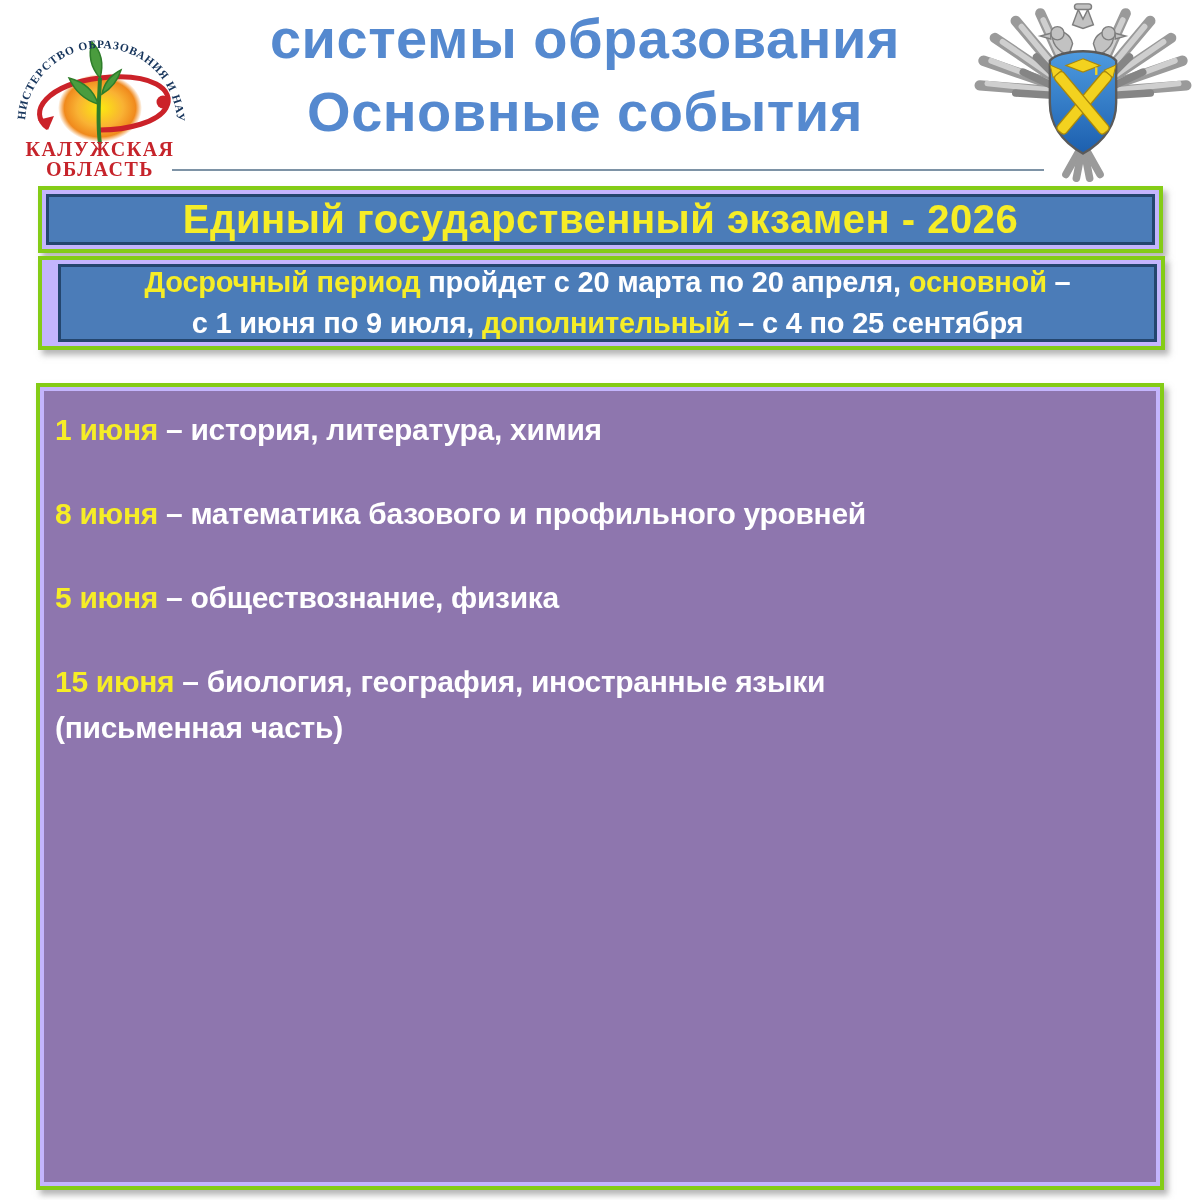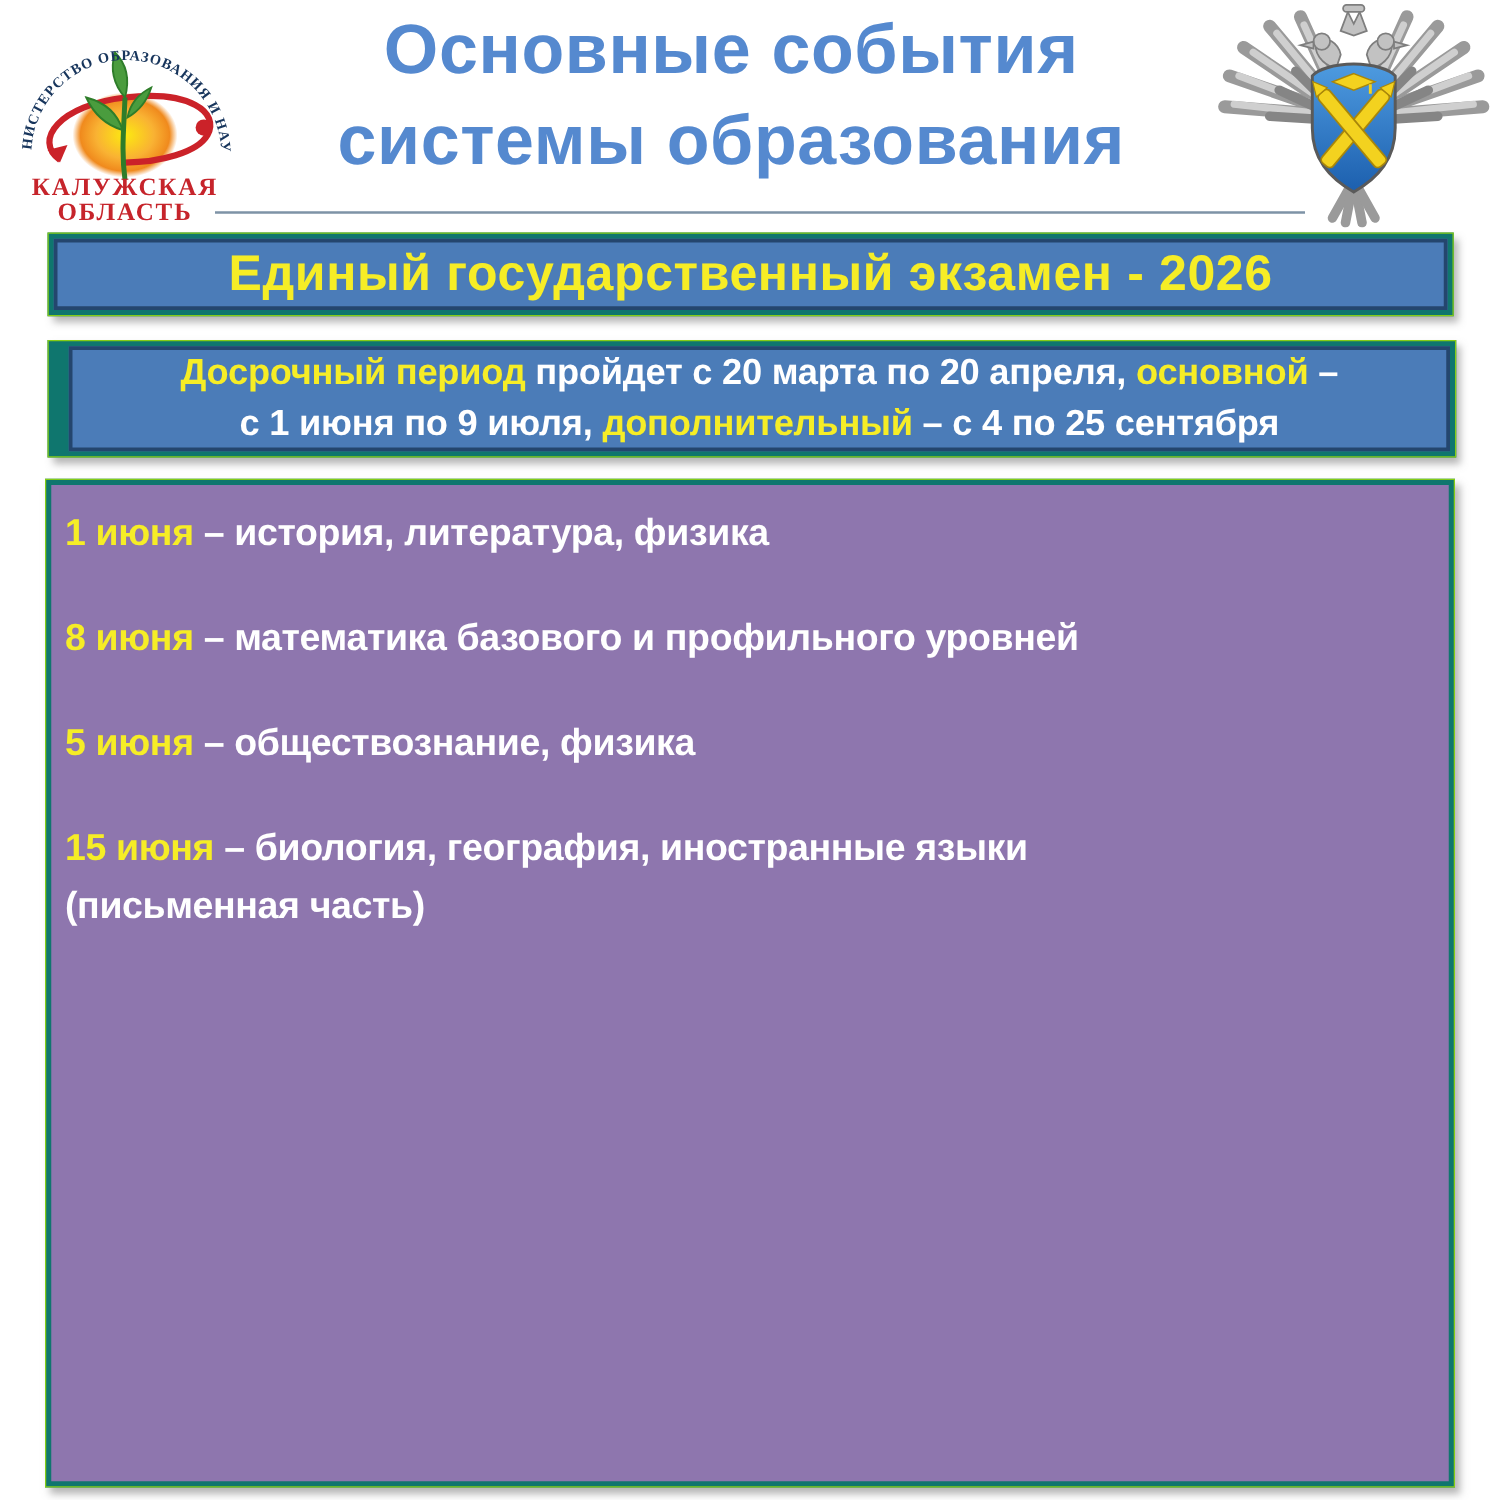--- a/index.html
+++ b/index.html
@@ -20,43 +20,43 @@
   }
   .emblem-box { position: absolute; right: 8px; top: 2px; width: 218px; height: 180px; }
   .title-underline {
     position: absolute; left: 172px; top: 169px; width: 872px; height: 0;
     border-top: 2px solid #7e93a6;
   }
 
   
   .frame {
     position: absolute;
-    background: #0f766e;
-    border: 1px solid #84cc16;
+    background: #c4b5fd;
+    border: 4px solid #84cc16;
     padding: 4px;
     box-shadow: 4px 5px 6px rgba(110,110,110,0.5);
   }
   .fill-blue {
     width: 100%; height: 100%;
     background: #4b7cb8;
     border: 3px solid #24466e;
     display: flex; align-items: center; justify-content: center;
     flex-direction: column;
   }
   .fill-purple {
     width: 100%; height: 100%;
     background: #8e76ae;
   }
 
   .banner-main { left: 38px; top: 186px; width: 1125px; height: 67px; }
   .banner-main .banner-text {
     color: #f6ed26; font-weight: bold; font-size: 40px; letter-spacing: 0.5px;
   }
 
-  .banner-period { left: 38px; top: 272px; width: 1127px; height: 94px; padding-left: 16px; }
+  .banner-period { left: 38px; top: 256px; width: 1127px; height: 94px; padding-left: 16px; }
   .period-text {
     color: #ffffff; font-weight: bold; font-size: 29px; line-height: 41px;
     text-align: center; white-space: pre-line; letter-spacing: -0.2px;
     padding: 0 6px;
   }
   .period-text .hl { color: #f6ed26; }
 
   
   .schedule-panel { left: 36px; top: 383px; width: 1128px; height: 807px; }
   .panel-inner { padding: 16px 8px 8px 11px; }
@@ -108,22 +108,22 @@
       <text class="arc-text">
         <textPath href="#arcPath" startOffset="50%" text-anchor="middle">МИНИСТЕРСТВО ОБРАЗОВАНИЯ И НАУКИ</textPath>
       </text>
 
       <text x="92" y="140" text-anchor="middle" class="logo-region">КАЛУЖСКАЯ</text>
       <text x="92" y="160" text-anchor="middle" class="logo-region">ОБЛАСТЬ</text>
     </svg>
   </div>
 
   <div class="titles">
+    <div>системы образования</div>
     <div>Основные события</div>
-    <div>системы образования</div>
   </div>
 
   <div class="emblem-box">
     <svg viewBox="0 0 230 190" width="218" height="180">
       <defs>
         <linearGradient id="shieldG" x1="0" y1="0" x2="0" y2="1">
           <stop offset="0" stop-color="#4e9be0"></stop>
           <stop offset="1" stop-color="#1c5fae"></stop>
         </linearGradient>
       </defs>
@@ -221,21 +221,21 @@
   <div class="frame banner-period">
     <div class="fill-blue">
       <div class="period-text" id="period-text"><span class="hl">Досрочный период</span><span> пройдет с 20 марта по 20 апреля, </span><span class="hl">основной</span><span> –
 с 1 июня по 9 июля, </span><span class="hl">дополнительный</span><span> – с 4 по 25 сентября</span></div>
     </div>
   </div>
 
   <div class="frame schedule-panel">
     <div class="fill-purple">
       <div class="panel-inner" id="schedule-list">
-          <div class="sched-row"><span class="date">1 июня</span><span> – история, литература, физика</span></div>
+          <div class="sched-row"><span class="date">1 июня</span><span> – история, литература, химия</span></div>
           <div class="sched-row"><span class="date">8 июня</span><span> – математика базового и профильного уровней</span></div>
           <div class="sched-row"><span class="date">5 июня</span><span> – обществознание, физика</span></div>
           <div class="sched-row"><span class="date">15 июня</span><span> – биология, география, иностранные языки
 (письменная часть)</span></div>
         </div>
     </div>
   </div>
 
 </div>
 

